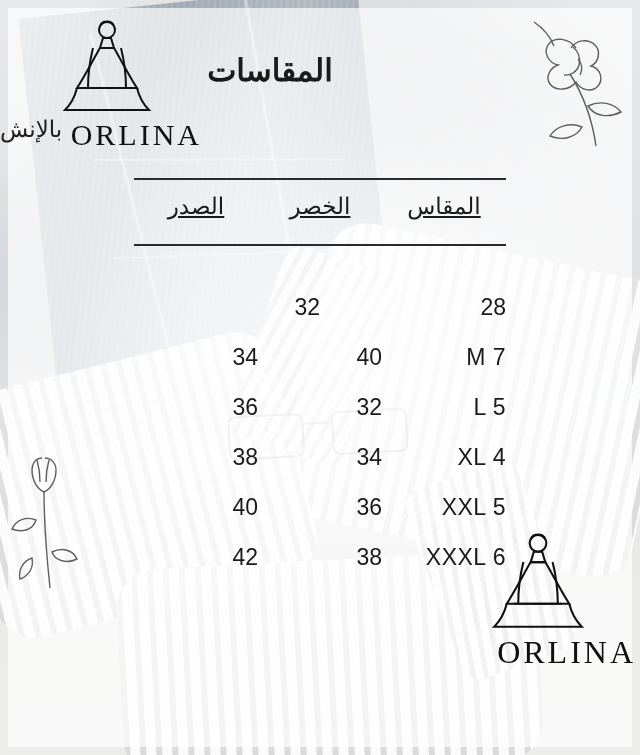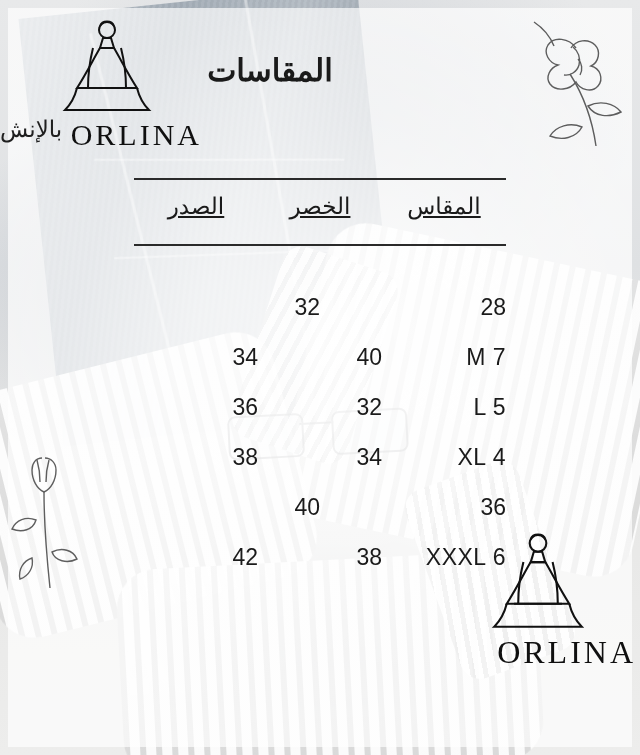--- a/index.html
+++ b/index.html
@@ -323,20 +323,21 @@
         <div class="cell size">L  5</div>
         <div class="cell">32</div>
         <div class="cell">36</div>
       </div>
       <div class="row">
         <div class="cell size">XL 4</div>
         <div class="cell">34</div>
         <div class="cell">38</div>
       </div>
       <div class="row">
+        <div class="cell size">XXL 5</div>
         <div class="cell">36</div>
         <div class="cell">40</div>
       </div>
       <div class="row">
         <div class="cell size">XXXL 6</div>
         <div class="cell">38</div>
         <div class="cell">42</div>
       </div>
     </div>
   </div>

